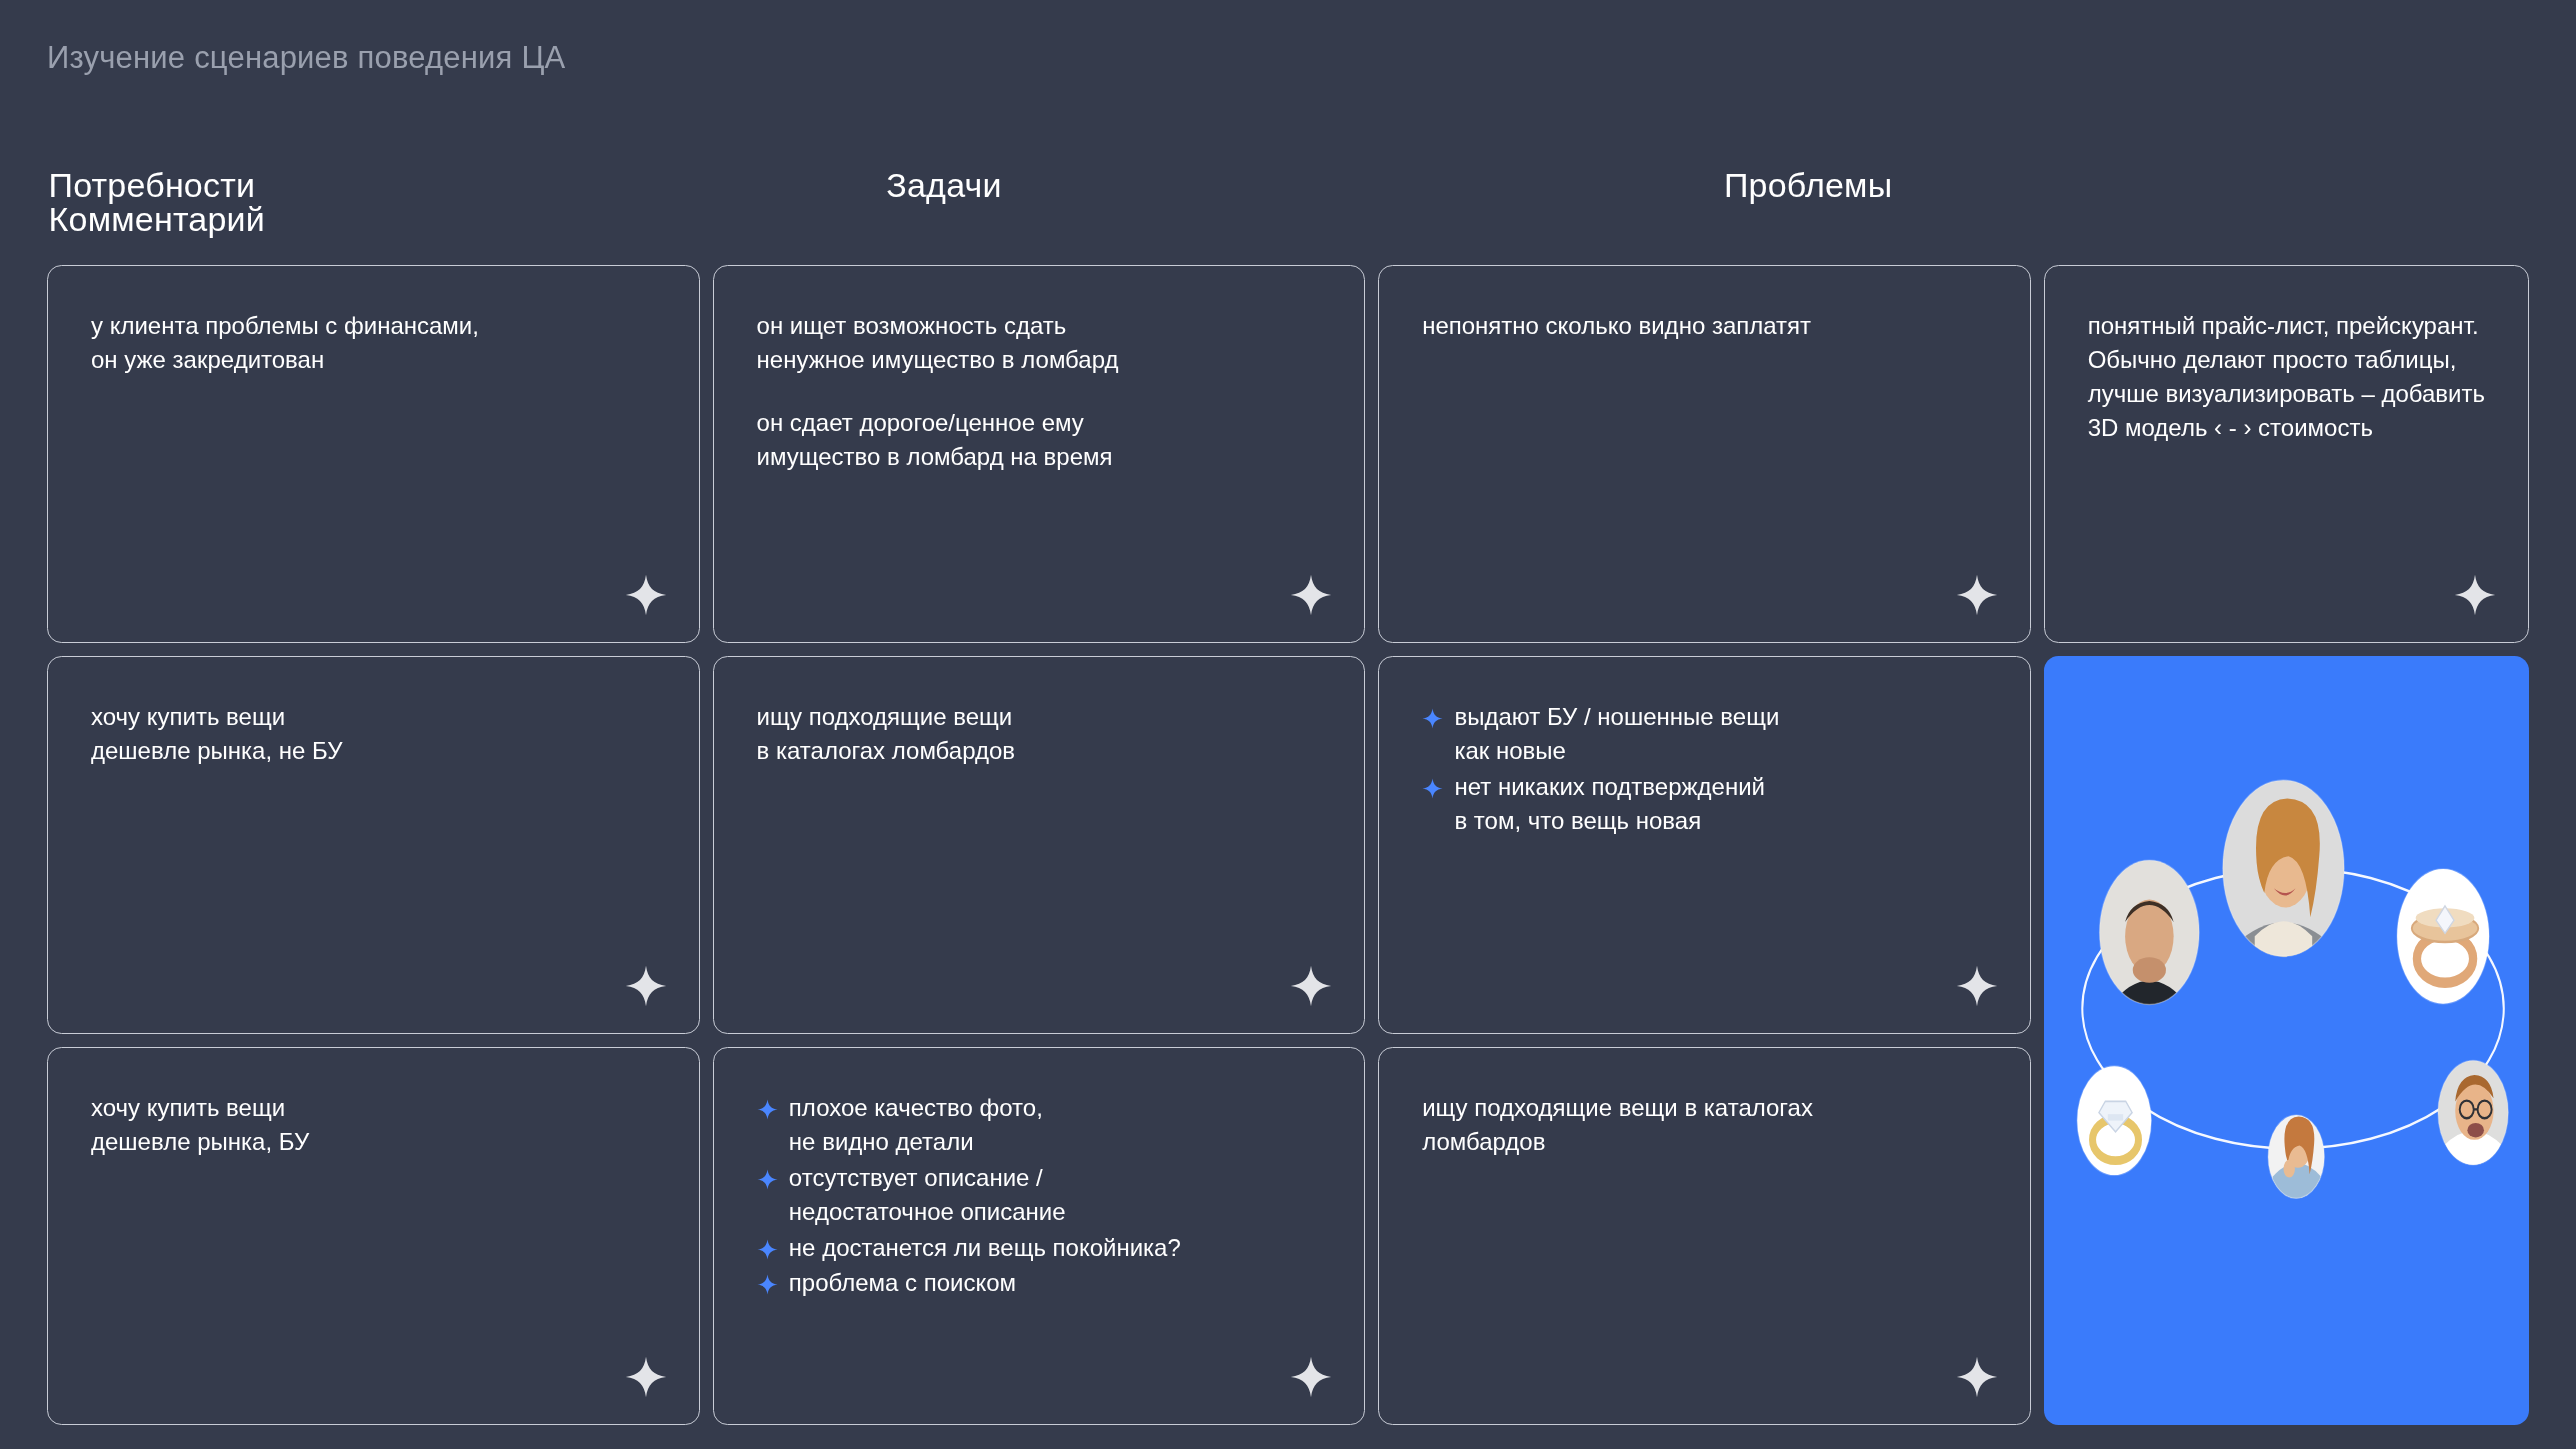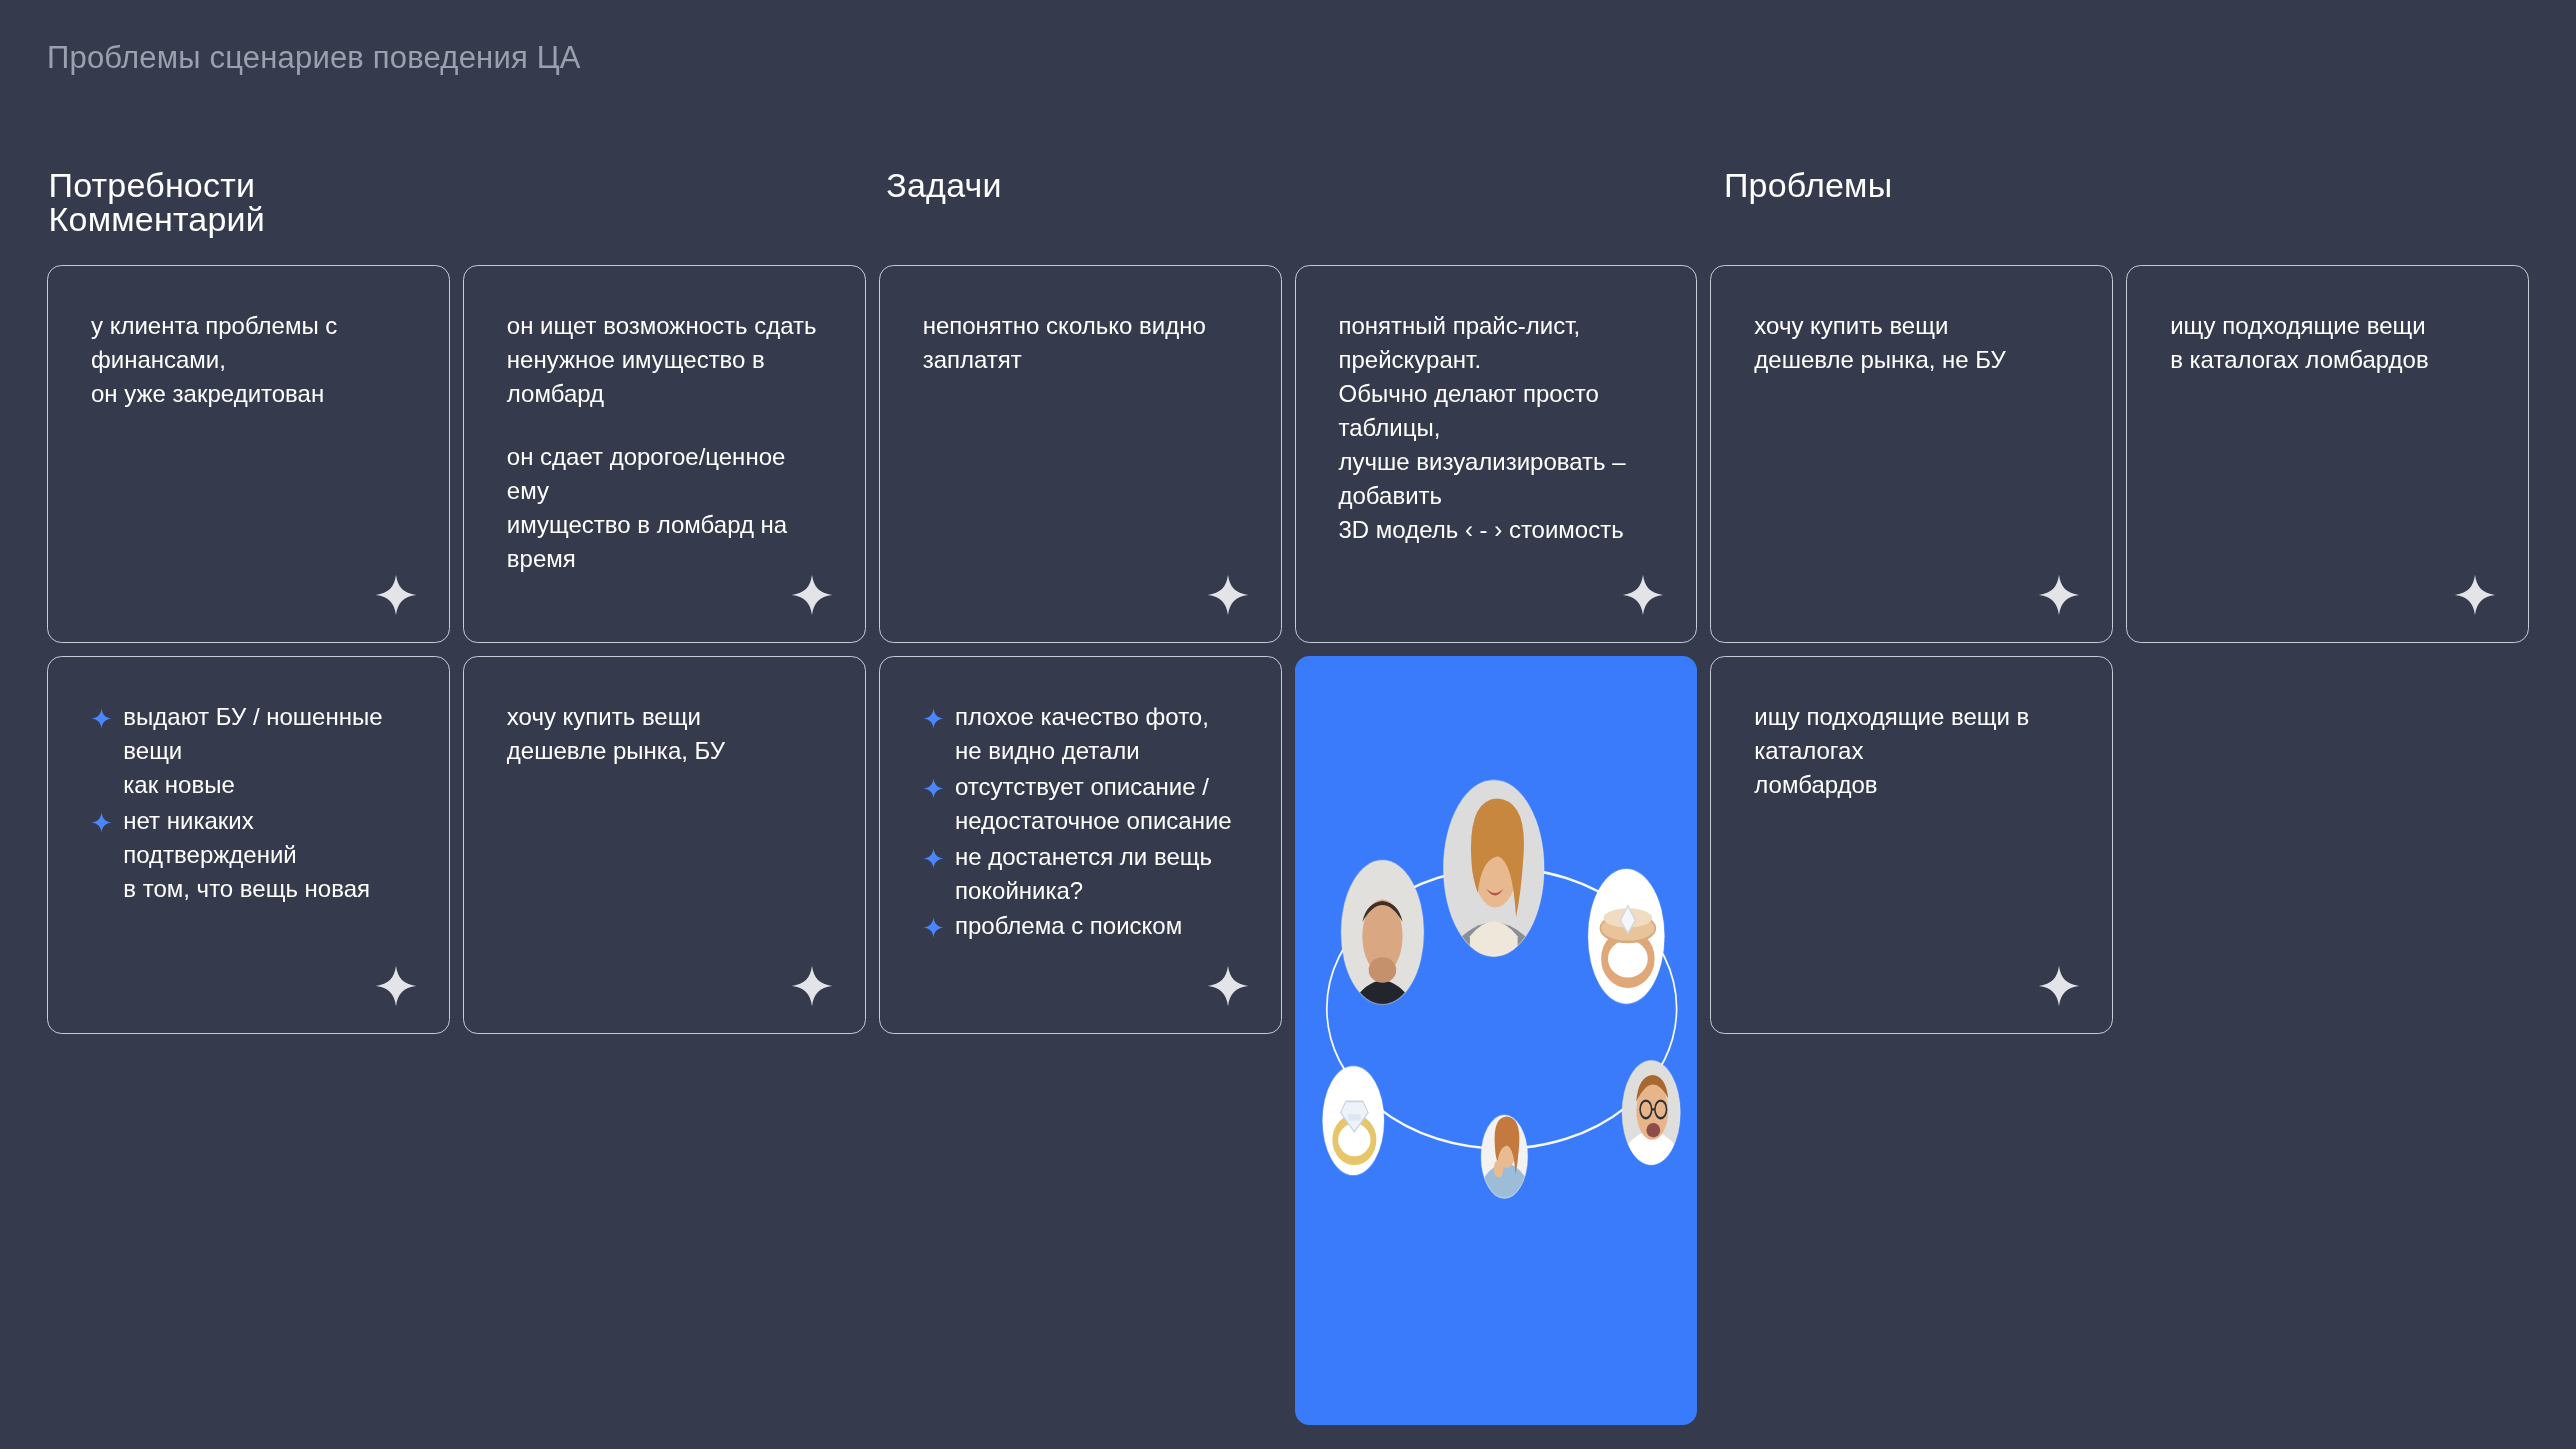--- a/index.html
+++ b/index.html
@@ -29,21 +29,21 @@
   }
   .col-head {
     font-size: 34px;
     color: #ffffff;
     letter-spacing: 0.2px;
     line-height: 1;
     padding-left: 1.6px;
   }
   .grid {
     display: grid;
-    grid-template-columns: repeat(6, 1fr);
+    grid-template-columns: repeat(3, 1fr);
     grid-template-rows: 378px 378px 378px;
     column-gap: 31px;
     row-gap: 14.5px;
     gap: 13px;
   }
   .card {
     position: relative;
     border: 1.3px solid #c8ccd6;
     border-radius: 14.5px;
     background: #353b4c;
@@ -89,21 +89,21 @@
     overflow: hidden;
   }
   .media-svg { position: absolute; inset: 0; width: 100%; height: 100%; }
   .av-woman-hair { fill: #c8873f; }
 </style>
 </head>
 <body>
 
 <div class="board">
 
-  <div class="board-title">Проблемы сценариев поведения ЦА</div>
+  <div class="board-title">Изучение сценариев поведения ЦА</div>
 
   <div class="columns-head">
     <div class="col-head">Потребности</div>
     <div class="col-head">Задачи</div>
     <div class="col-head">Проблемы</div>
     <div class="col-head">Комментарий</div>
   </div>
 
   <div class="grid">
 

